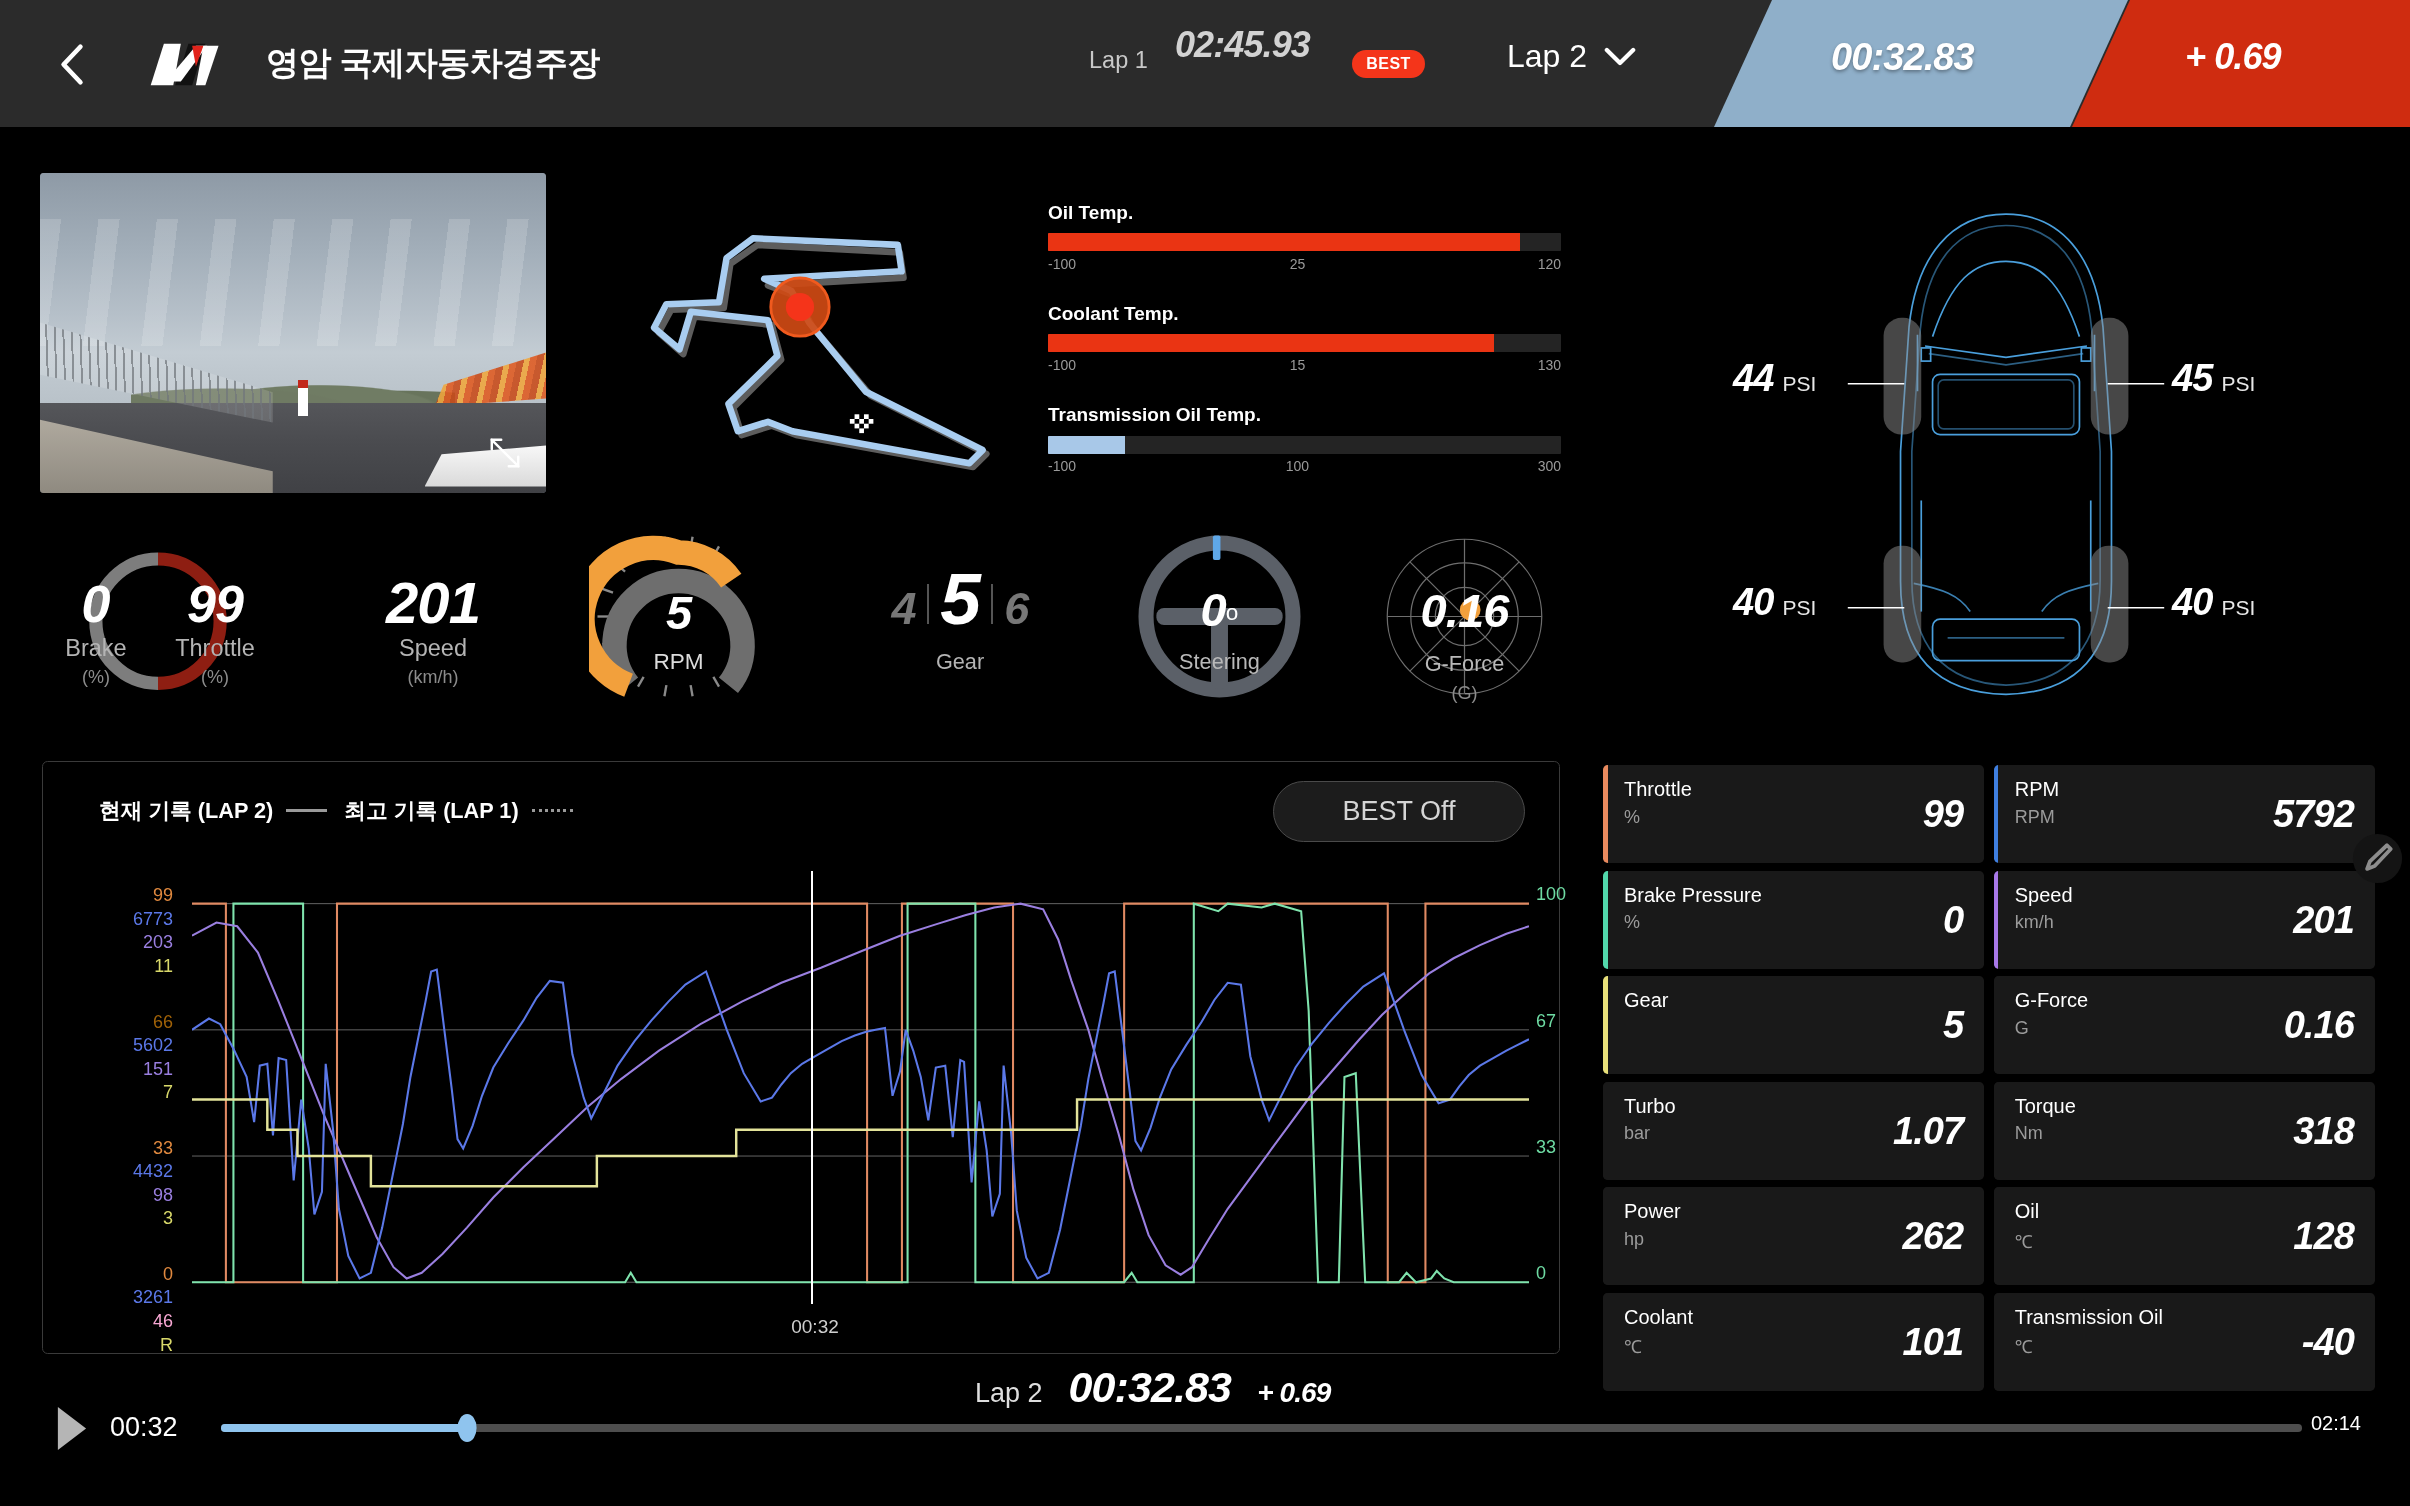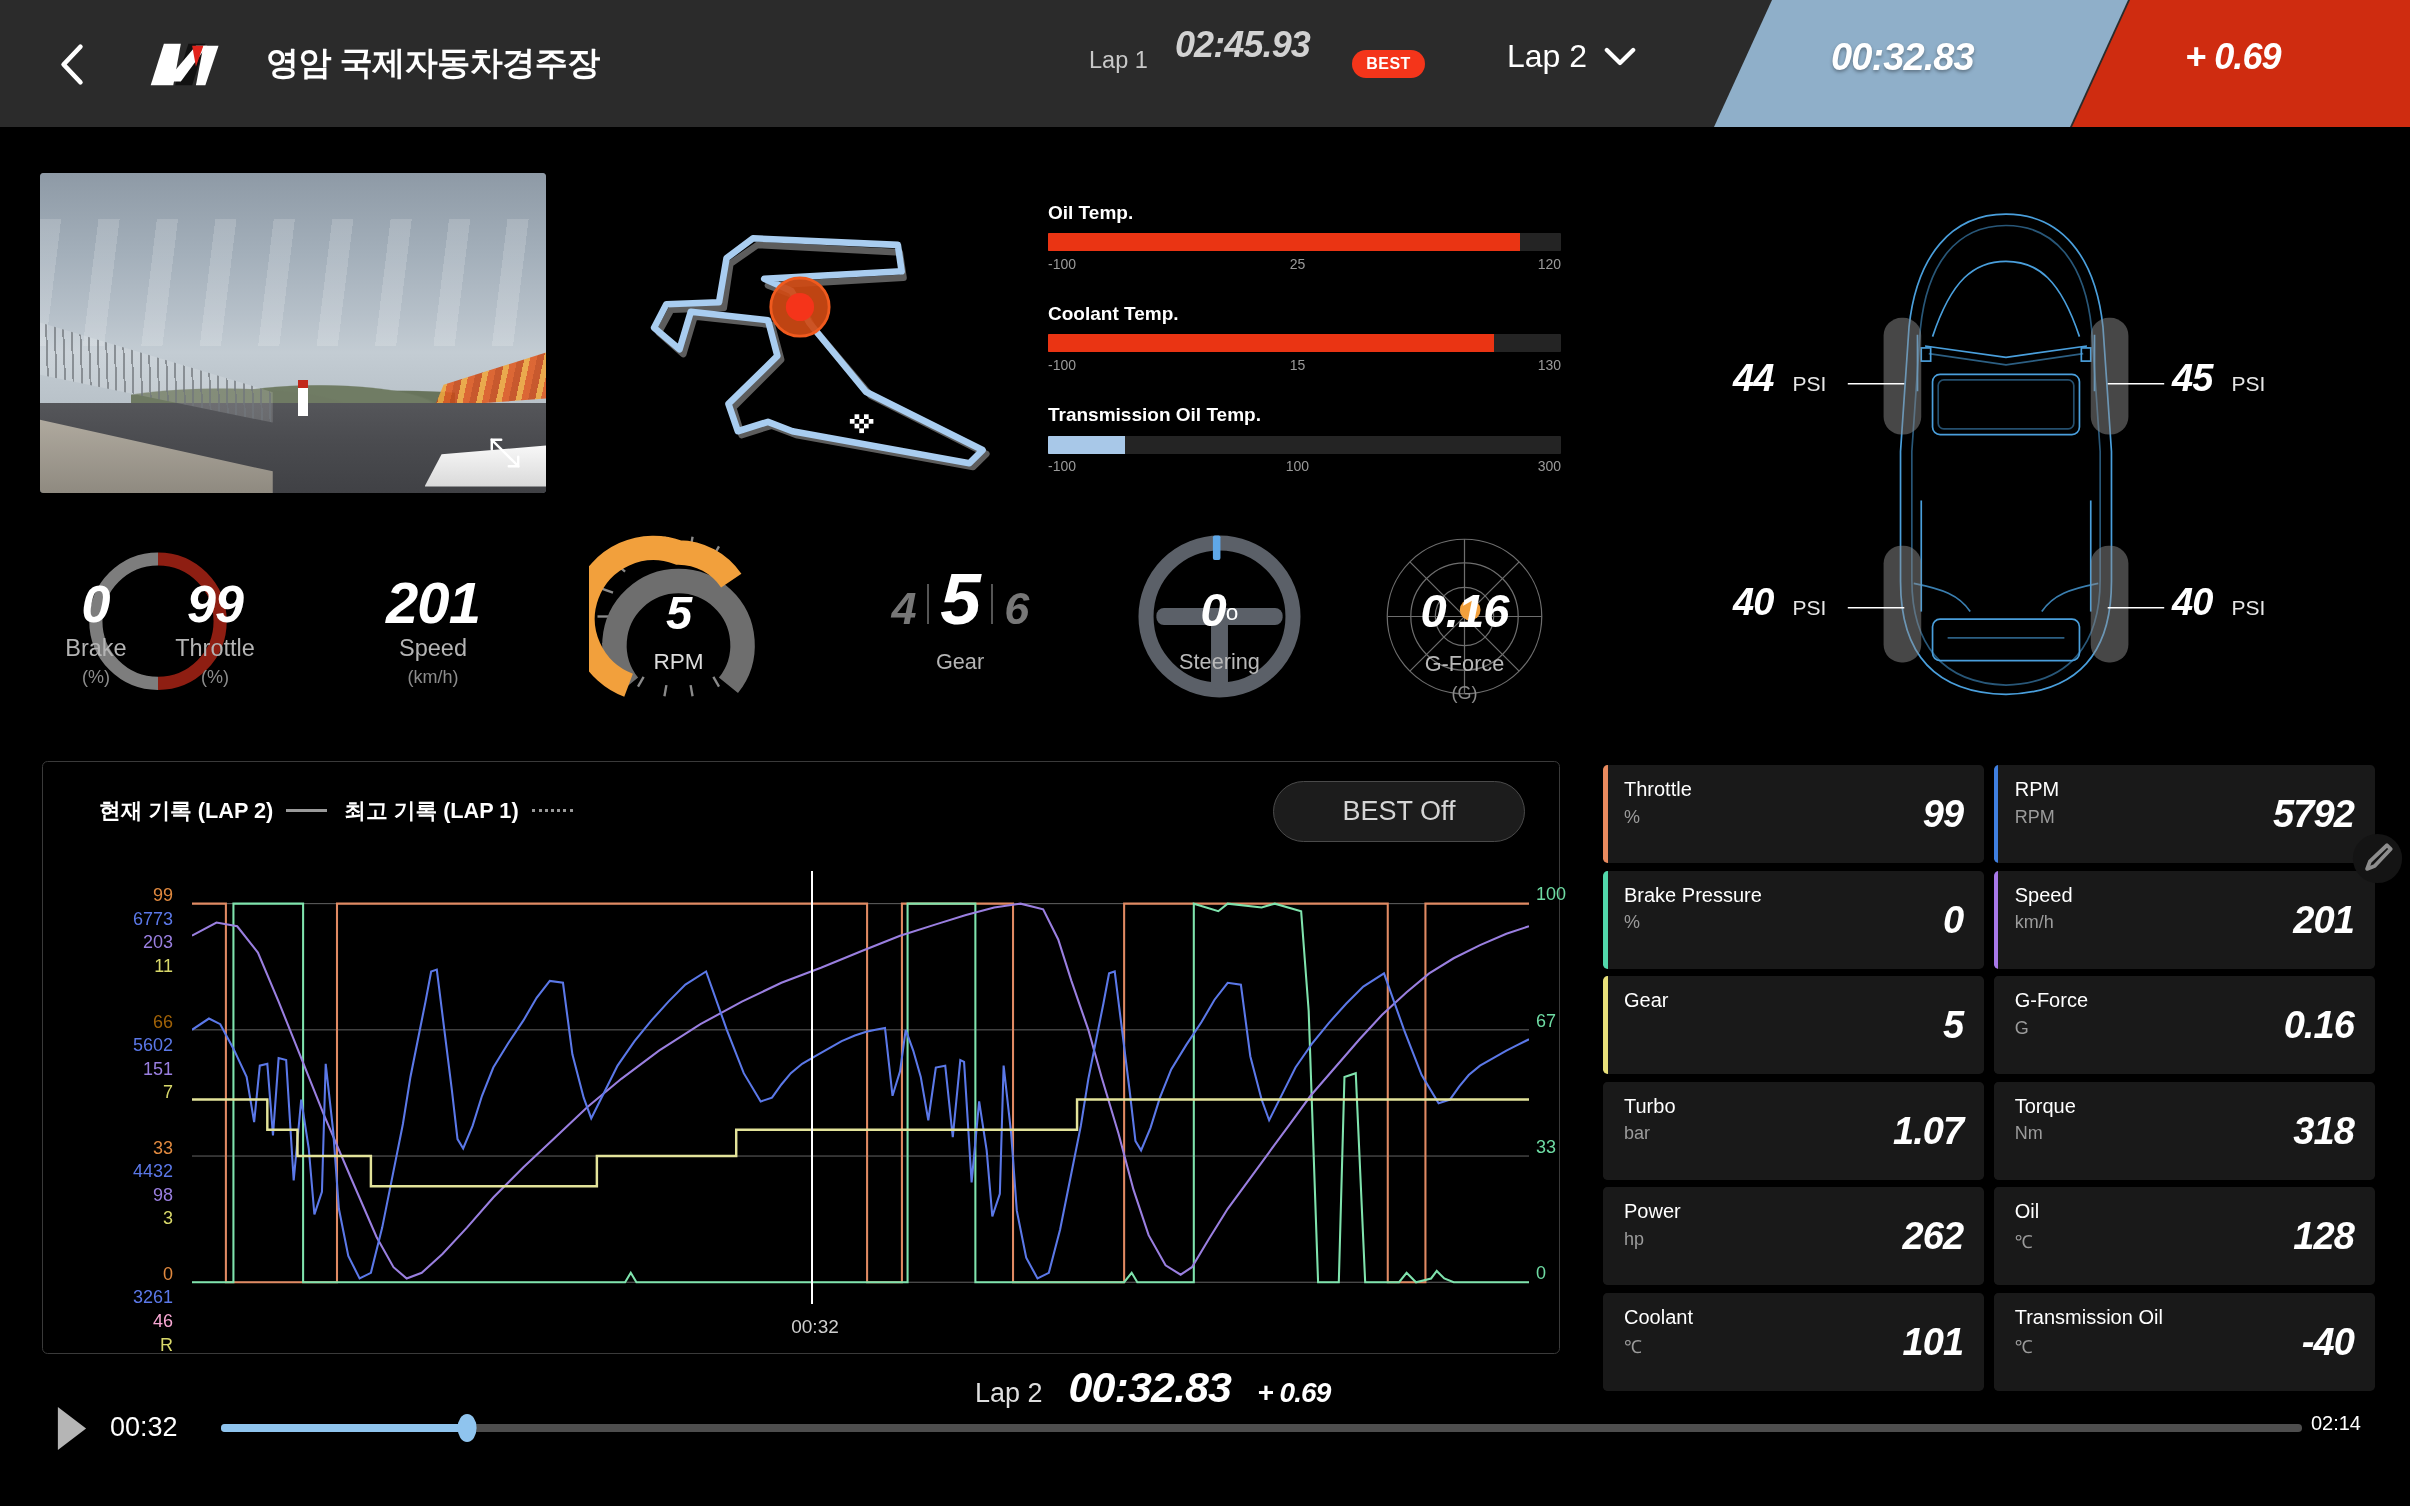--- a/index.html
+++ b/index.html
@@ -67,21 +67,21 @@
   .temp-row{ margin-bottom:31px; }
   .temp-name{ font-size:19px; font-weight:bold; color:#fff; margin-bottom:9.4px; }
   .temp-track{ position:relative; width:100%; height:18px; background:#242424; border-radius:0.9px; overflow:hidden; }
   .temp-fill{ position:absolute; left:0; top:0; height:100%; }
   .temp-scale{ display:flex; justify-content:space-between; font-size:14px; color:#9a9a9a; margin-top:4.7px; }
   .temp-scale span:nth-child(2){ position:relative; left:-9.4px; }
 
   
   #car{ position:absolute; left:1601px; top:169px; width:810px; height:565px; }
   .psi-val{ position:absolute; font-size:38px; color:#fff; }
-  .psi-unit{ font-size:21px; font-style:normal; font-weight:normal; color:#e8e8e8; margin-left:19px; letter-spacing:0; }
+  .psi-unit{ font-size:21px; font-style:normal; font-weight:normal; color:#e8e8e8; margin-left:9px; letter-spacing:0; }
 
   
   #gauges{ position:absolute; left:0; top:527px; width:1601px; height:202px; }
   .g-label{ font-size:23.5px; color:#b4b4b4; text-align:center; }
   .g-unit{ font-size:18px; color:#8c8c8c; text-align:center; margin-top:2.8px; }
   .g-num{ font-size:52px; }
 
   
   #chart-panel{ position:absolute; left:42px; top:761px; width:1518px; height:593px; border:0.9px solid #3a3a3a; border-radius:5.6px; background:#000; }
   #legend{ position:absolute; left:56px; top:34px; display:flex; align-items:center; gap:17px; }

